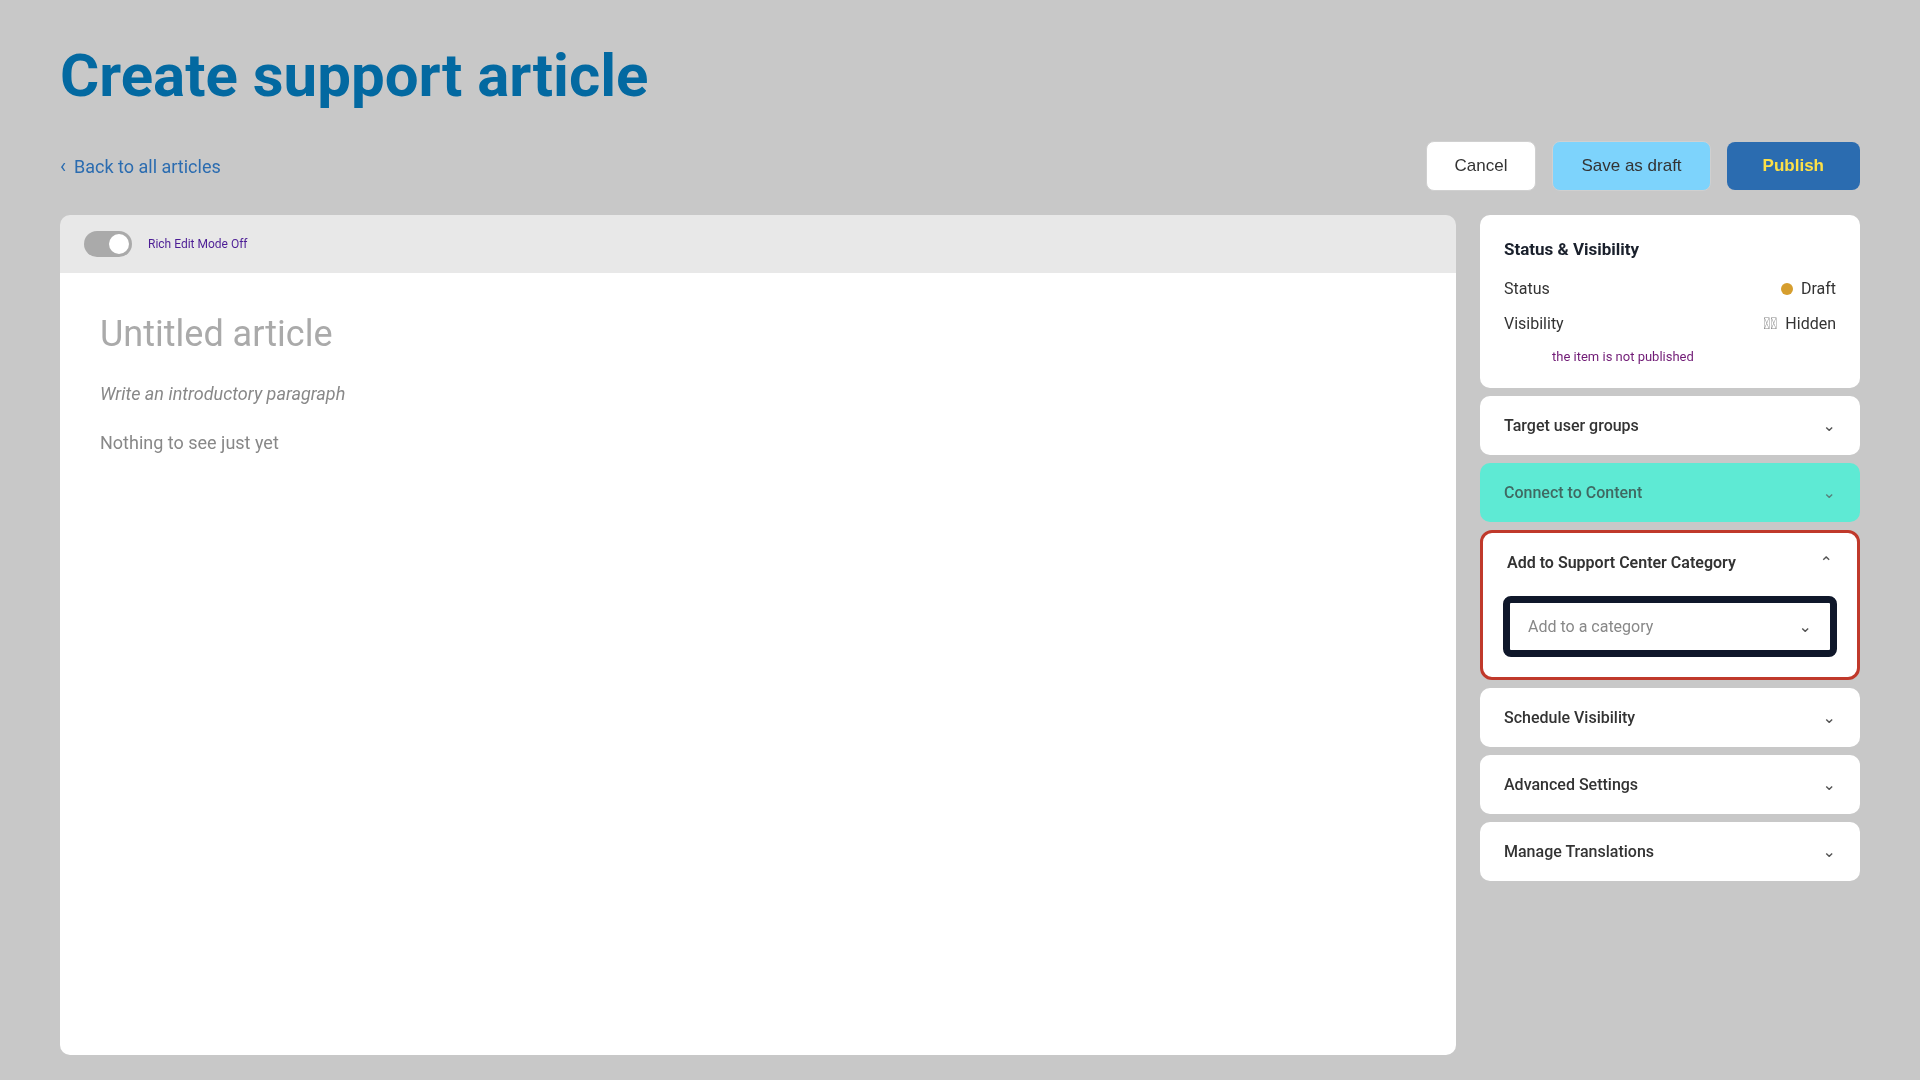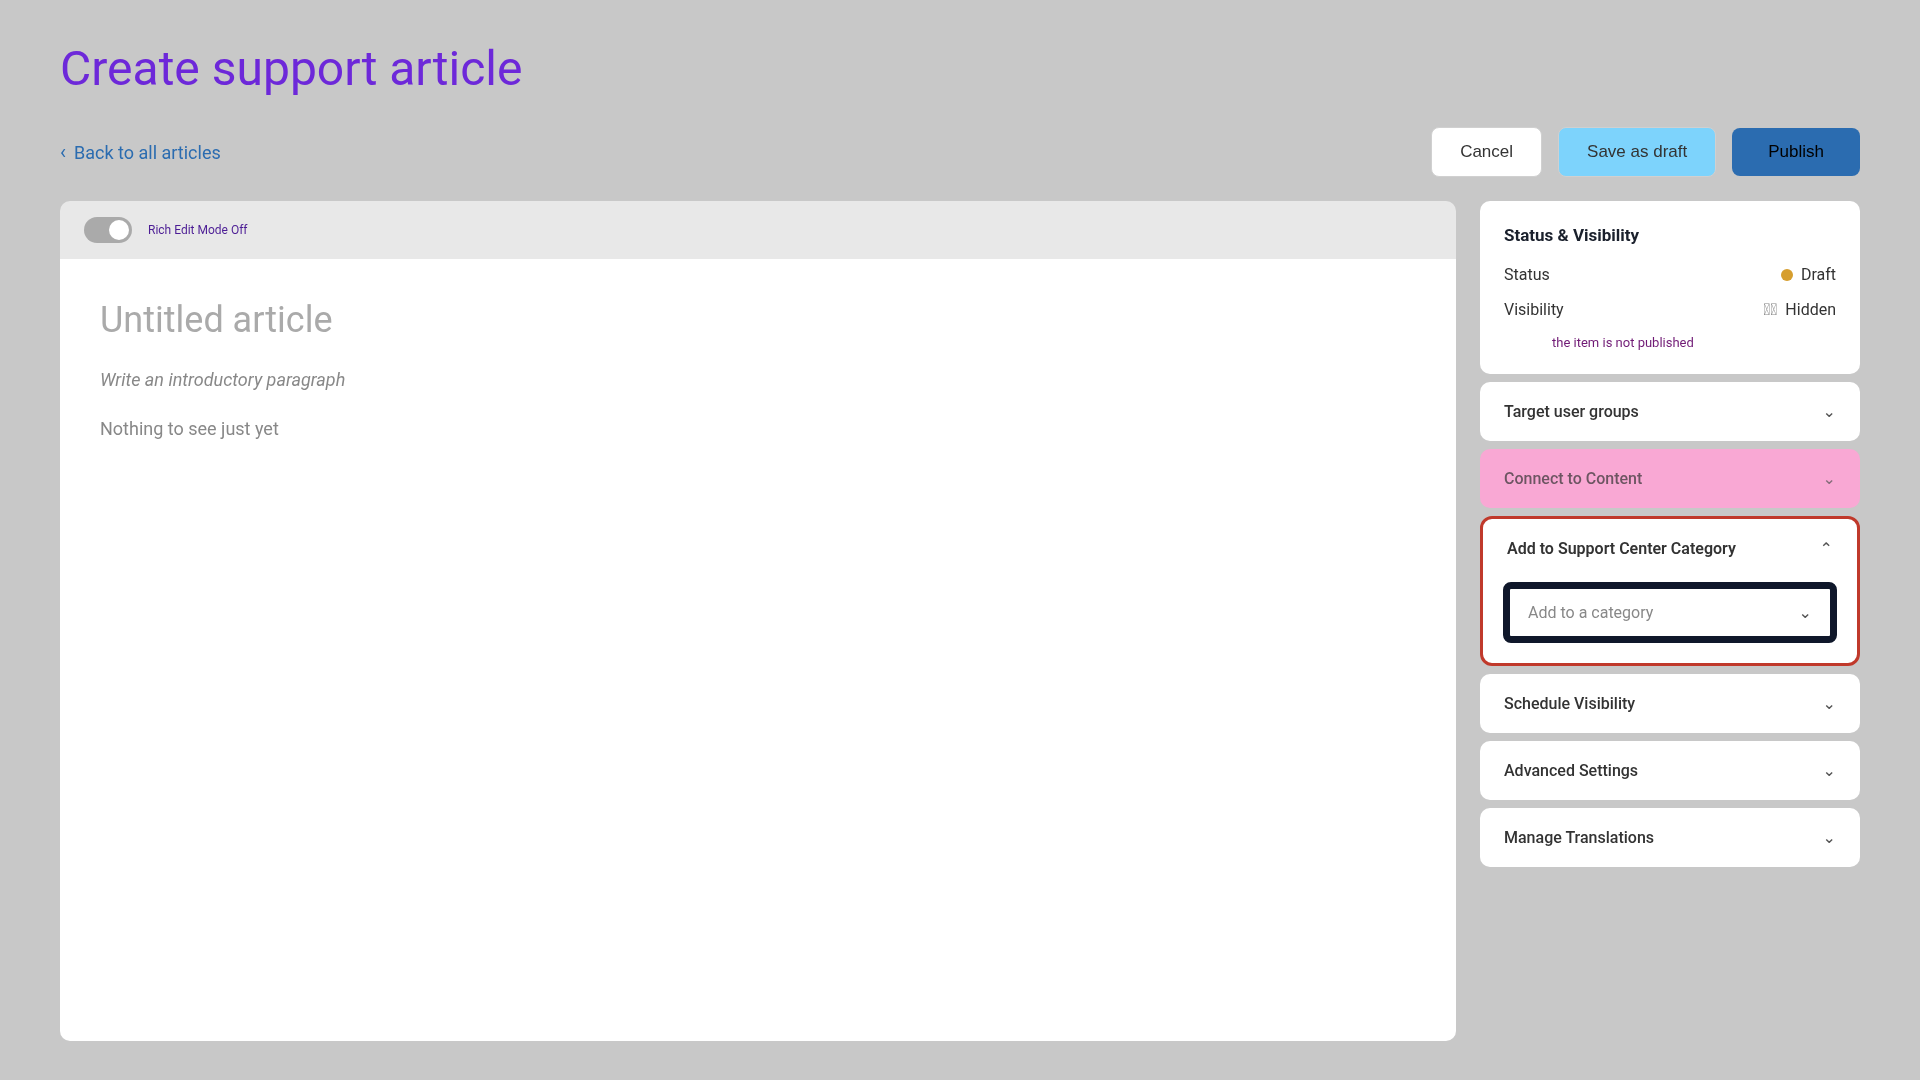--- a/index.html
+++ b/index.html
@@ -14,23 +14,23 @@
 
     .page-wrapper {
       width: 1920px;
       height: 1080px;
       background: #c8c8c8;
       padding: 40px 60px;
       position: relative;
     }
 
     .page-title {
-      font-size: 48px;
-      font-weight: 400;
-      color: #6d28d9;
+      font-size: 60px;
+      font-weight: 700;
+      color: #0369a1;
       margin-bottom: 30px;
     }
 
     .top-bar {
       display: flex;
       align-items: center;
       justify-content: space-between;
       margin-bottom: 24px;
     }
 
@@ -74,23 +74,23 @@
       color: #333;
       cursor: pointer;
     }
 
     .btn-publish {
       background: #2b6cb0;
       border: none;
       border-radius: 8px;
       padding: 14px 36px;
       font-size: 17px;
-      color: #000000;
-      cursor: pointer;
-      font-weight: 400;
+      color: #fde047;
+      cursor: pointer;
+      font-weight: 700;
     }
 
     .content-area {
       display: flex;
       gap: 24px;
       height: calc(100% - 160px);
     }
 
     .editor-panel {
       flex: 1;
@@ -294,21 +294,21 @@
       justify-content: space-between;
       cursor: pointer;
     }
 
     .dropdown-chevron {
       color: #555;
       font-size: 16px;
     }
 
     .connect-content-partial {
-      background: #f9a8d4;
+      background: #5eead4;
       border-radius: 10px;
       margin-bottom: 8px;
       overflow: hidden;
     }
 
     .connect-header {
       display: flex;
       align-items: center;
       justify-content: space-between;
       padding: 20px 24px;

